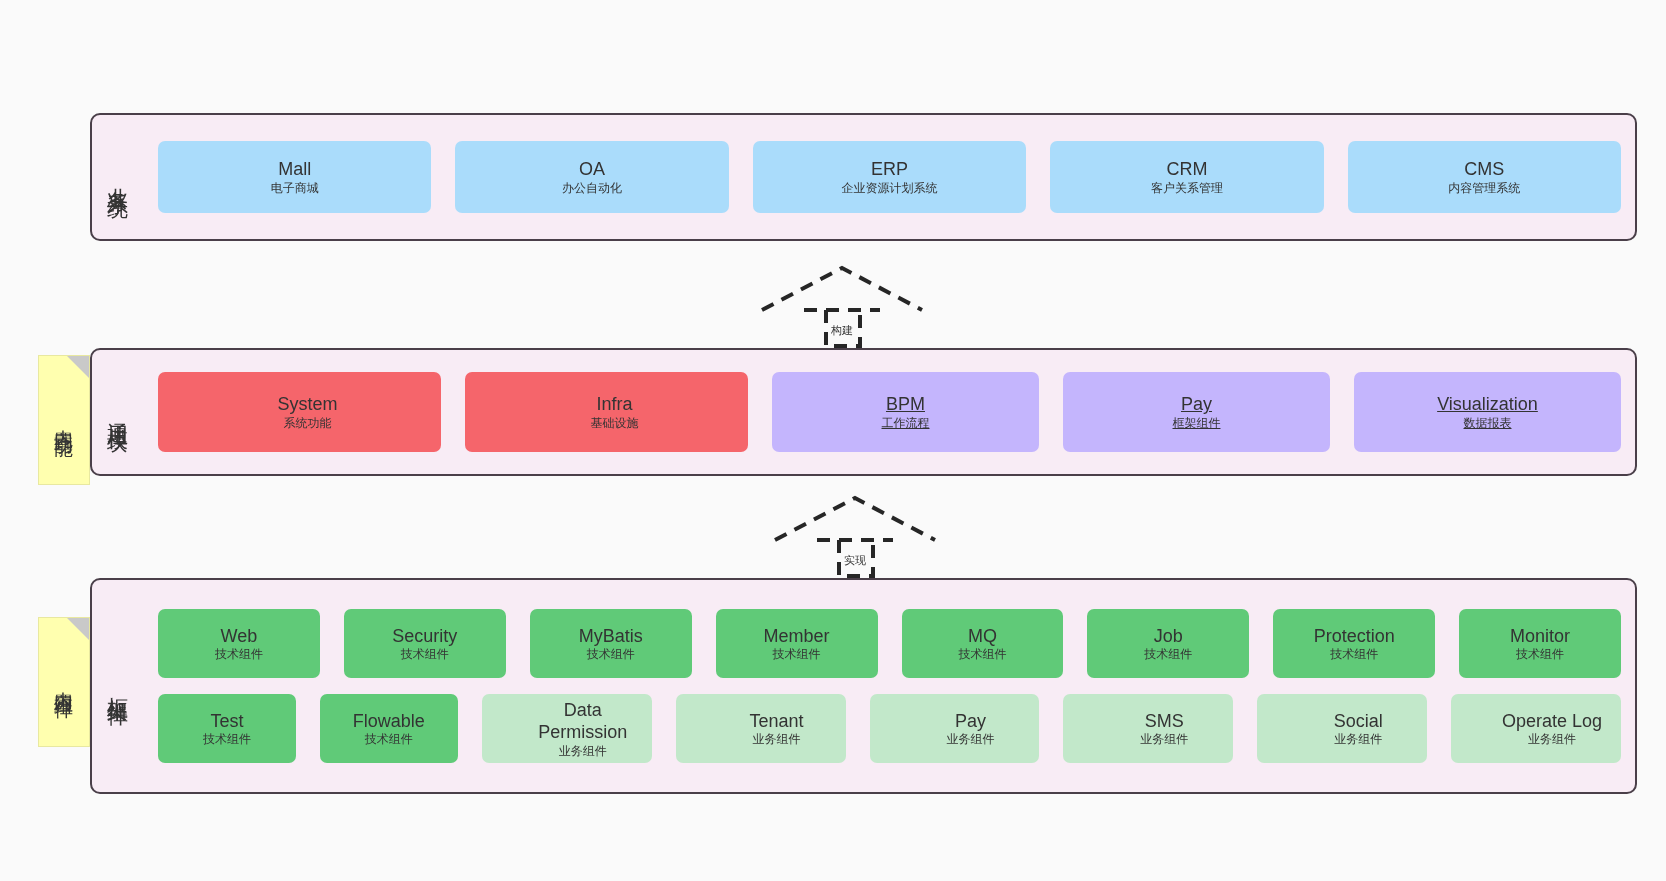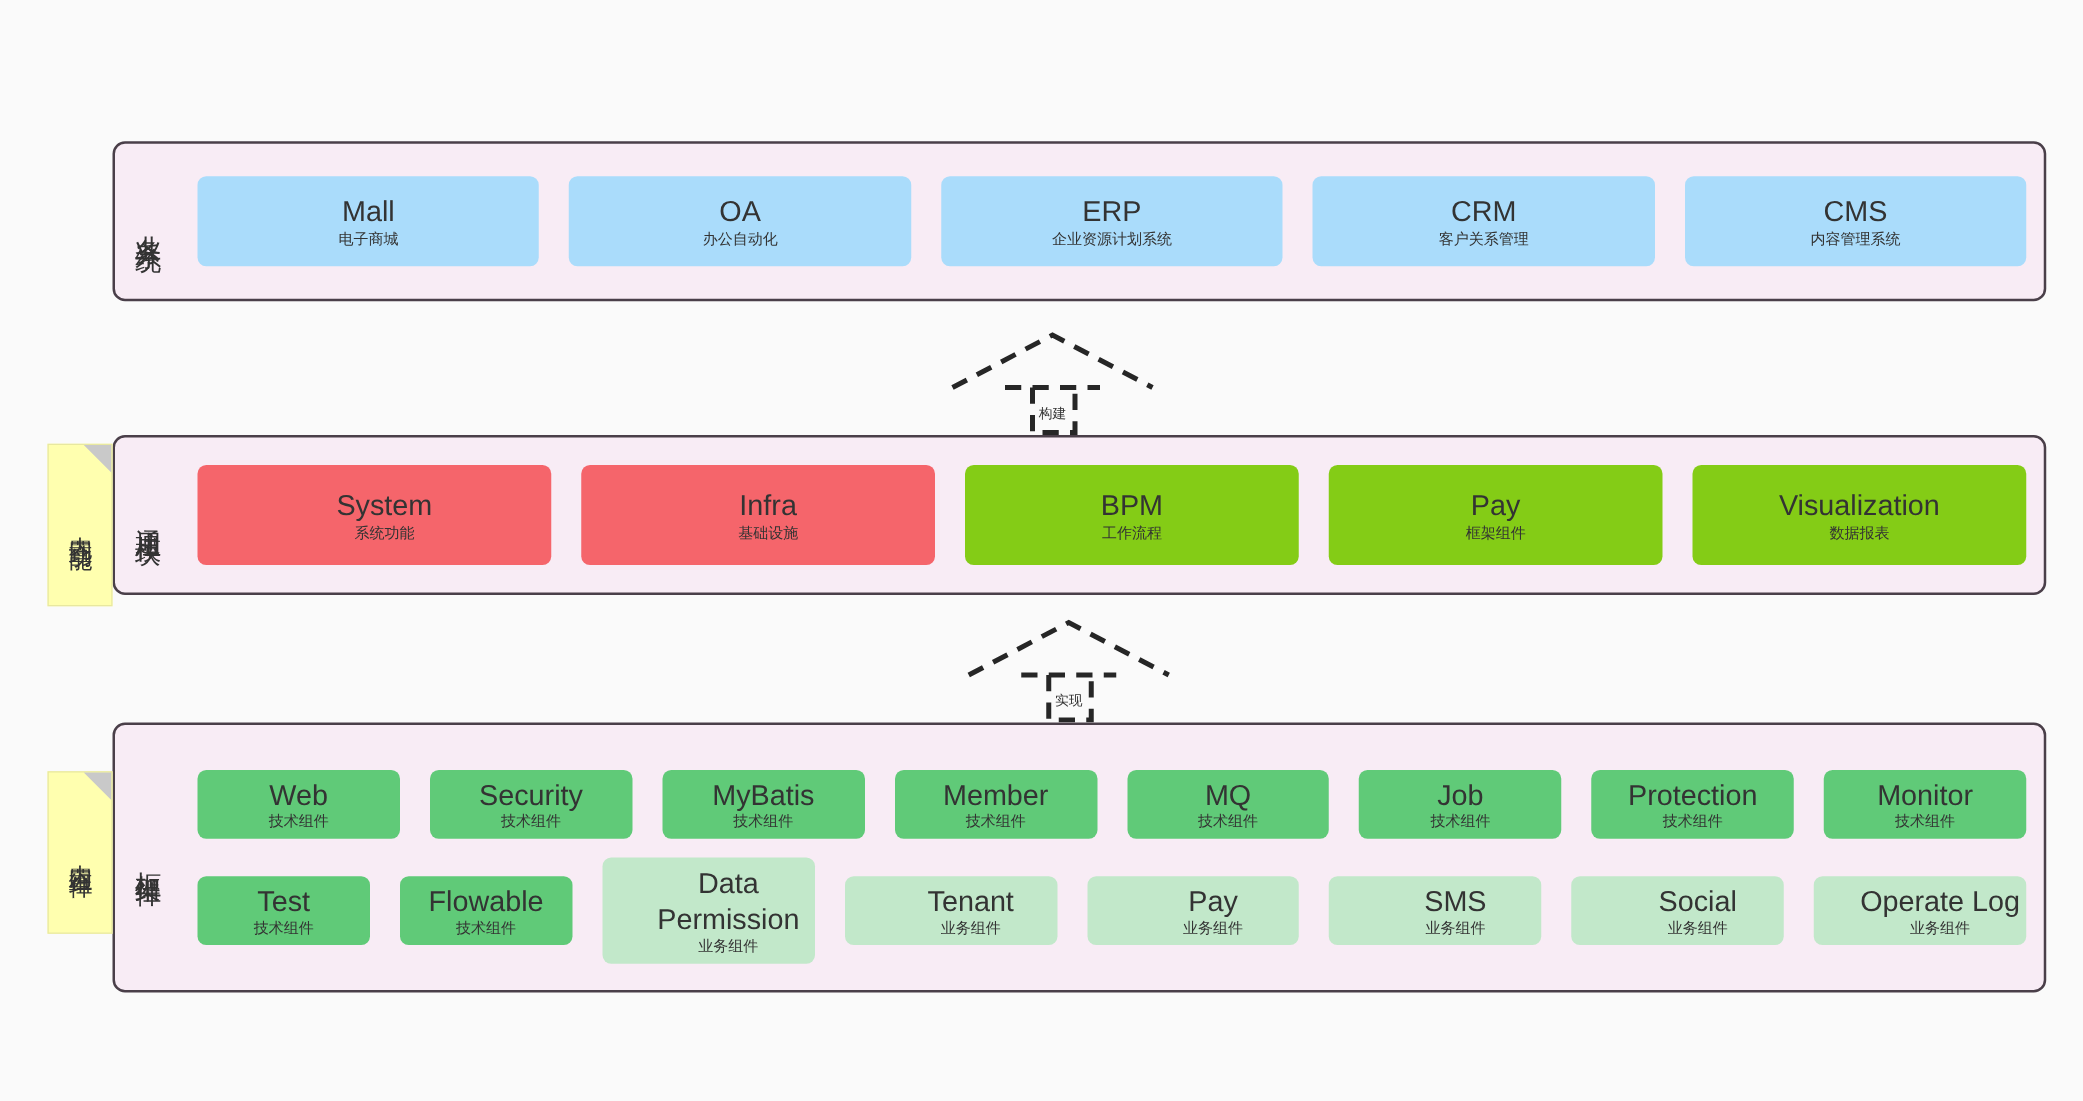--- a/index.html
+++ b/index.html
@@ -59,39 +59,39 @@
     border-radius: 7px;
     display: flex;
     flex-direction: column;
     align-items: center;
     justify-content: center;
     text-align: center;
     color: #333;
     line-height: 1.25;
     padding: 6px 4px;
   }
-  .cell .t1 { font-size: 23px; }
+  .cell .t1 { font-size: 18px; }
   .cell .t2 { font-size: 12px; }
 
   
   .c-blue        { background: #aadcfb; }
   .c-red         { background: #f5656b; padding-left: 20px; }
-  .c-pink        { background: #84cc16; }
+  .c-pink        { background: #c4b5fd; text-decoration: underline; }
   .c-green       { background: #60ca78; }
   .c-green-light { background: #c2e8ca; padding-left: 36px; }
 
   
   #layer-business  { left: 90px;  top: 113px; width: 1547px; height: 128px; }
   #layer-business .row { height: 72px; }
 
   #layer-modules   { left: 90px;  top: 348px; width: 1547px; height: 128px; }
   #layer-modules .row { height: 80px; }
 
   #layer-framework { left: 90px;  top: 578px; width: 1547px; height: 216px; }
-  #layer-framework .row { height: 69px; align-items: center; }
+  #layer-framework .row { height: 69px; }
 
   
   .arrow {
     position: absolute;
     width: 180px;
     height: 90px;
   }
   .arrow svg { display: block; width: 100%; height: 100%; }
   .arrow-label {
     position: absolute;

